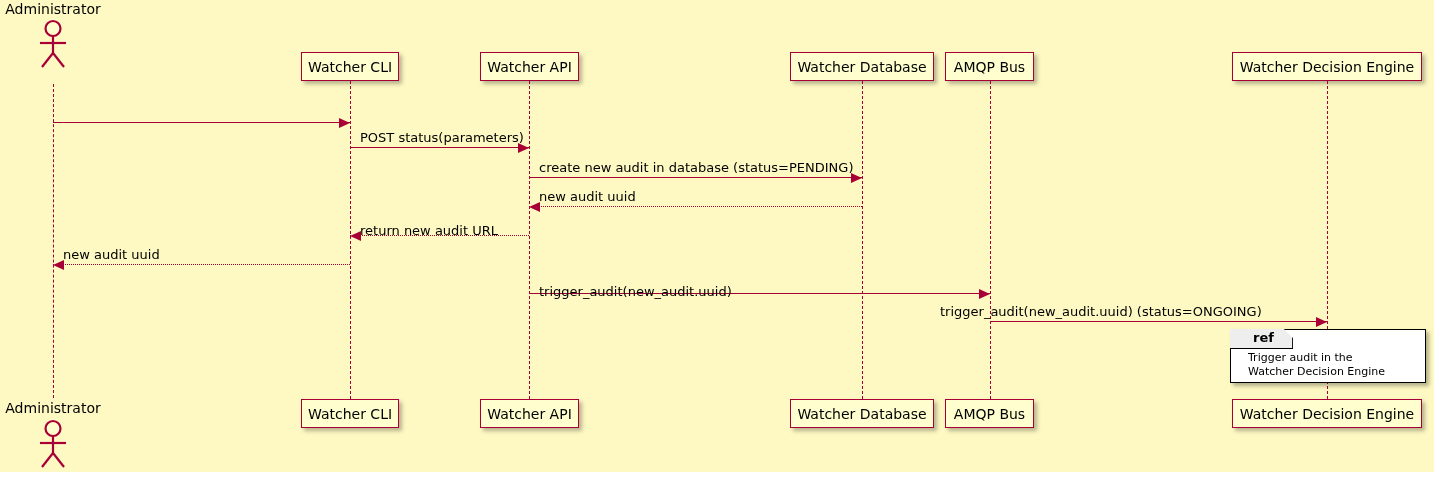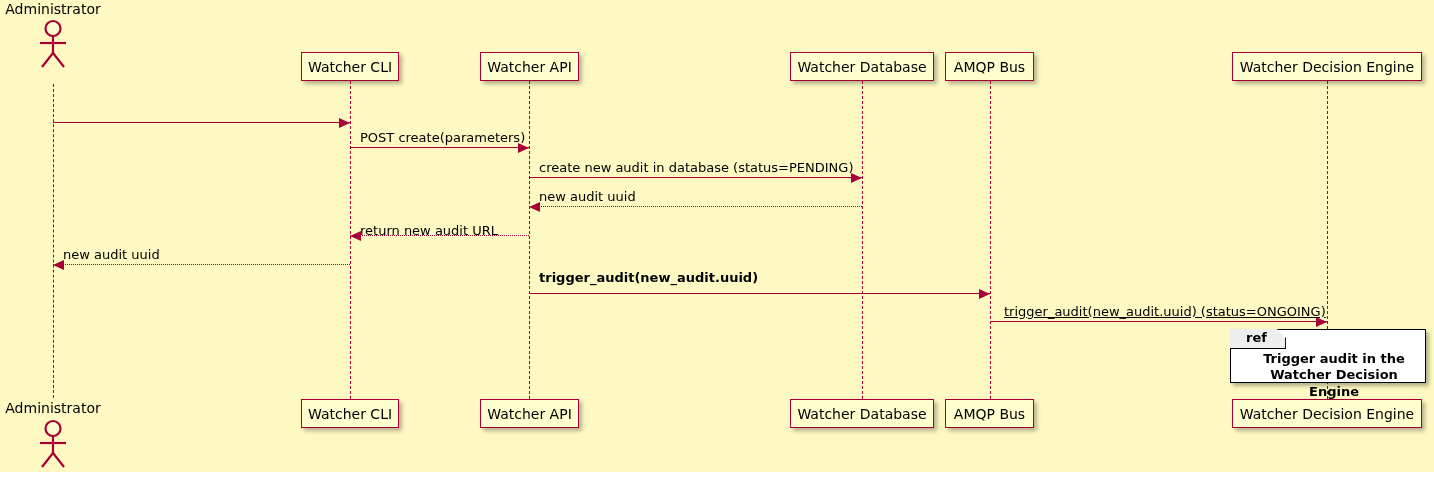--- a/index.html
+++ b/index.html
@@ -100,32 +100,31 @@
     position: absolute;
     left: 0;
     top: 0;
     box-sizing: border-box;
     background: #EEEEEE;
     border-right: 1.5px solid #000000;
     border-bottom: 1.5px solid #000000;
     font-size: 13px;
     font-weight: bold;
     color: #000000;
-    padding: 2px 18px 2px 16px;
+    padding: 2px 18px 2px 23px;
     line-height: 1.15;
     clip-path: polygon(0 0, calc(100% - 9px) 0, 100% 9px, 100% 100%, 0 100%);
   }
   .ref-body {
     position: absolute;
-    font-size: 13px;
+    font-size: 11px;
     color: #000000;
     line-height: 1.25;
     white-space: pre-line;
-    text-align: center;
-    font-weight: bold;
+    text-align: left;
   }
 </style>
 </head>
 <body>
 
 <div id="diagram">
     <div class="actor-wrap" style="left: 31px; top: 18px; width: 44px; height: 52px;"><svg width="44" height="52" viewBox="0 0 44 52">
         <g stroke="#A80036" stroke-width="2.2" fill="none" transform="translate(2,2)">
           <circle cx="20" cy="8.5" r="7.5" fill="#FEFECE"></circle>
           <line x1="20" y1="16" x2="20" y2="33"></line>
@@ -158,36 +157,36 @@
     <div class="participant" style="left: 945px; top: 52px; width: 89px;">AMQP Bus</div>
     <div class="participant" style="left: 945px; top: 399px; width: 89px;">AMQP Bus</div>
     <div class="lifeline" style="left: 990px; top: 81px; height: 318px;"></div>
     <div class="participant" style="left: 1232px; top: 52px; width: 190px;">Watcher Decision Engine</div>
     <div class="participant" style="left: 1232px; top: 399px; width: 190px;">Watcher Decision Engine</div>
     <div class="lifeline" style="left: 1327px; top: 81px; height: 318px;"></div>
     <div class="msg-line" style="left: 53px; top: 122px; width: 297px;"></div>
     <div class="arrow-head right" style="top: 118px; left: 339px;"></div>
     <div class="msg-line" style="left: 350px; top: 147px; width: 179px;"></div>
     <div class="arrow-head right" style="top: 143px; left: 518px;"></div>
-    <div class="msg-label" style="left: 360px; top: 131px;">POST create(parameters)</div>
+    <div class="msg-label" style="left: 360px; top: 131px;">POST status(parameters)</div>
     <div class="msg-line" style="left: 529px; top: 177px; width: 333px;"></div>
     <div class="arrow-head right" style="top: 173px; left: 851px;"></div>
     <div class="msg-label" style="left: 539px; top: 161px;">create new audit in database (status=PENDING)</div>
     <div class="msg-line dotted" style="left: 529px; top: 206px; width: 333px;"></div>
     <div class="arrow-head left" style="top: 202px; left: 529px;"></div>
     <div class="msg-label" style="left: 539px; top: 190px;">new audit uuid</div>
     <div class="msg-line dotted" style="left: 350px; top: 235px; width: 179px;"></div>
     <div class="arrow-head left" style="top: 231px; left: 350px;"></div>
     <div class="msg-label" style="left: 360px; top: 224px;">return new audit URL</div>
     <div class="msg-line dotted" style="left: 53px; top: 264px; width: 297px;"></div>
     <div class="arrow-head left" style="top: 260px; left: 53px;"></div>
     <div class="msg-label" style="left: 63px; top: 248px;">new audit uuid</div>
     <div class="msg-line" style="left: 529px; top: 293px; width: 461px;"></div>
     <div class="arrow-head right" style="top: 289px; left: 979px;"></div>
-    <div class="msg-label" style="left: 539px; top: 271px; font-weight: bold;">trigger_audit(new_audit.uuid)</div>
+    <div class="msg-label" style="left: 539px; top: 285px;">trigger_audit(new_audit.uuid)</div>
     <div class="msg-line" style="left: 990px; top: 321px; width: 337px;"></div>
     <div class="arrow-head right" style="top: 317px; left: 1316px;"></div>
-    <div class="msg-label" style="left: 1004px; top: 305px; text-decoration: underline;">trigger_audit(new_audit.uuid) (status=ONGOING)</div>
+    <div class="msg-label" style="left: 940px; top: 305px;">trigger_audit(new_audit.uuid) (status=ONGOING)</div>
     <div class="ref-box" style="left: 1230px; top: 329px; width: 196px; height: 54px;"></div>
     <div class="ref-tab" style="left: 1230px; top: 329px;">ref</div>
     <div class="ref-body" style="left: 1248px; top: 351px; width: 172px;">Trigger audit in the
 Watcher Decision Engine</div>
   </div>
 
 </body></html>

